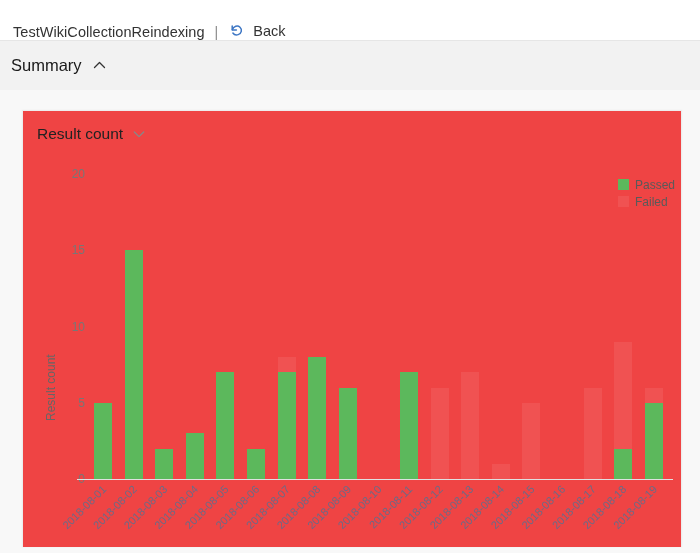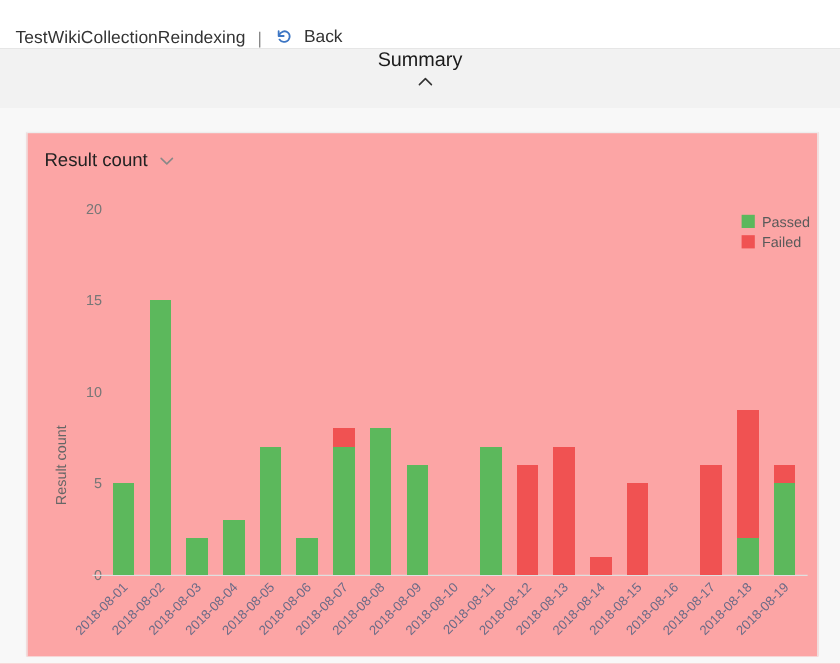--- a/index.html
+++ b/index.html
@@ -52,44 +52,44 @@
     font-size: 14.5px;
     color: #333333;
   }
 
   
   #summary-header {
     height: 49px;
     background: #f2f2f2;
     display: flex;
     align-items: center;
+    padding-left: 11px;
     box-sizing: border-box;
     cursor: pointer;
-    flex-direction: column;
   }
   #summary-label {
     font-size: 16.5px;
     color: #1a1a1a;
   }
   #summary-chevron {
     display: inline-block;
     width: 17px;
     height: 17px;
     margin-left: 9px;
     line-height: 0;
   }
 
   
   #card {
     position: absolute;
     left: 22px;
     top: 110px;
     width: 660px;
     height: 437px;
-    background: #fca5a5;
+    background: #ef4444;
     border: 1px solid #ededed;
     border-bottom: none;
     box-sizing: border-box;
     box-shadow: 0 0 2px rgba(0,0,0,0.04);
   }
 
   
   #metric-selector {
     position: absolute;
     left: 14px;

